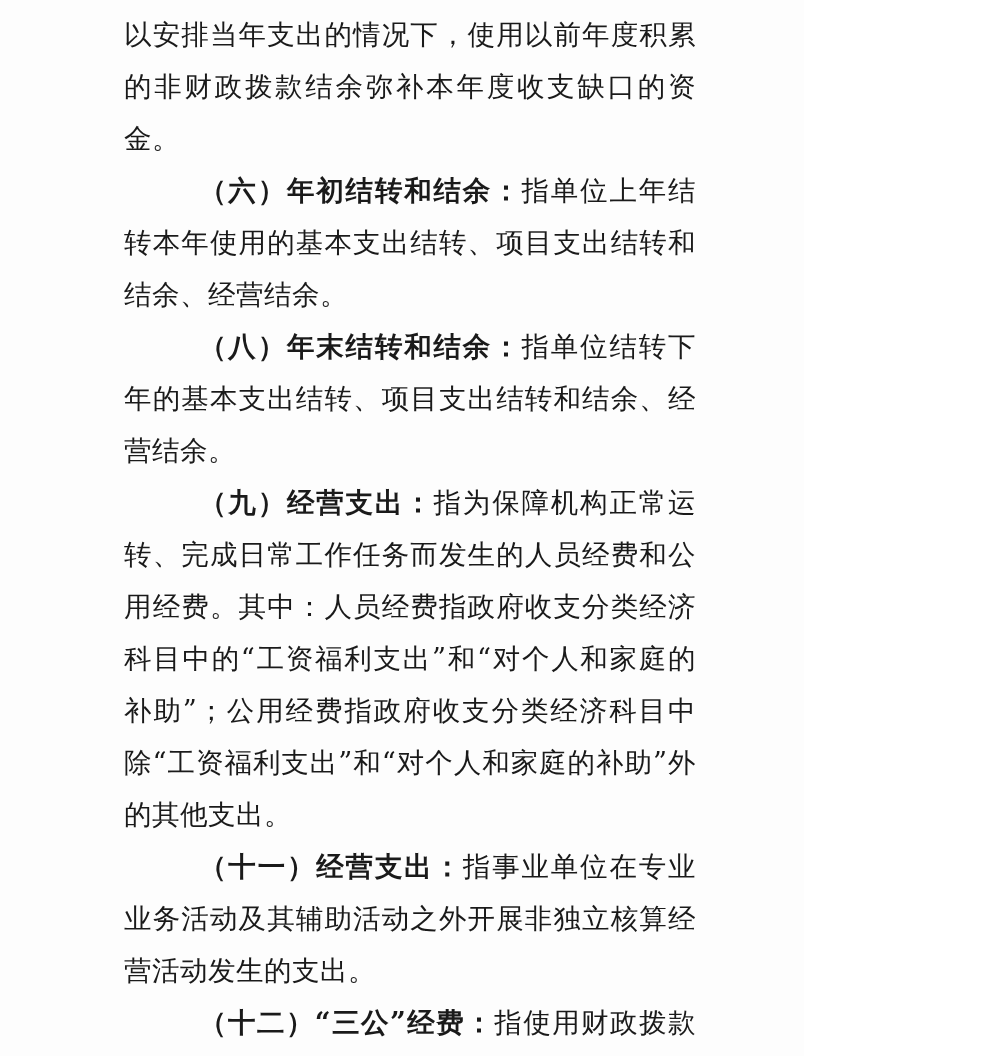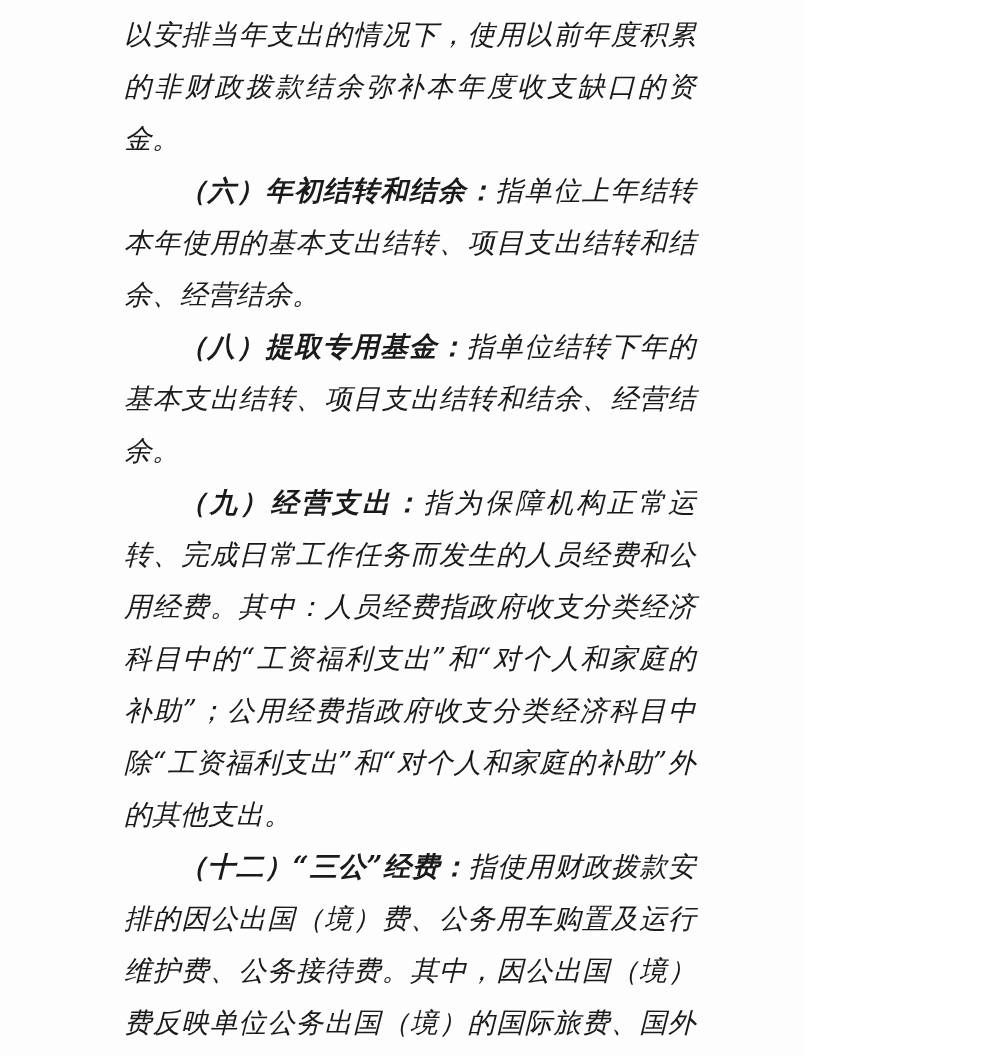--- a/index.html
+++ b/index.html
@@ -13,57 +13,58 @@
     font-family: "DejaVu Serif", "Liberation Serif", serif;
     color: #1a1a1a;
     overflow: hidden;
   }
   .page {
     box-sizing: border-box;
     width: 804px;
     height: 1056px;
     padding: 8px 108px 0 124px;
     background: #fdfdfd;
-    font-style: italic;
   }
   .doc-body {
     font-size: 27.5px;
     line-height: 52px;
     letter-spacing: 0.5px;
     text-align: justify;
     text-justify: inter-ideograph;
   }
   .para {
     margin: 0;
     text-indent: 0;
   }
   .para.indent {
     text-indent: 2em;
   }
   .term {
     font-weight: bold;
+    margin-left: 20px;
   }
   
   .doc-body {
     -webkit-font-smoothing: antialiased;
   }
 </style>
 </head>
 <body>
 
 <div class="page">
   <div class="doc-body">
 
     <p class="para">以安排当年支出的情况下，使用以前年度积累的非财政拨款结余弥补本年度收支缺口的资金。</p>
 
     <p class="para indent"><span class="term">（六）年初结转和结余：</span>指单位上年结转本年使用的基本支出结转、项目支出结转和结余、经营结余。</p>
 
 
-    <p class="para indent"><span class="term">（八）提取专用基金：</span>指单位结转下年的基本支出结转、项目支出结转和结余、经营结余。</p>
+    <p class="para indent"><span class="term">（八）年末结转和结余：</span>指单位结转下年的基本支出结转、项目支出结转和结余、经营结余。</p>
 
     <p class="para indent"><span class="term">（九）经营支出：</span>指为保障机构正常运转、完成日常工作任务而发生的人员经费和公用经费。其中：人员经费指政府收支分类经济科目中的“工资福利支出”和“对个人和家庭的补助”；公用经费指政府收支分类经济科目中除“工资福利支出”和“对个人和家庭的补助”外的其他支出。</p>
 
 
+    <p class="para indent"><span class="term">（十一）经营支出：</span>指事业单位在专业业务活动及其辅助活动之外开展非独立核算经营活动发生的支出。</p>
 
     <p class="para indent"><span class="term">（十二）“三公”经费：</span>指使用财政拨款安排的因公出国（境）费、公务用车购置及运行维护费、公务接待费。其中，因公出国（境）费反映单位公务出国（境）的国际旅费、国外城市间交通费、住宿费、伙食费、培训费、公杂费等支出；公</p>
 
   </div>
 </div>
 
 </body></html>

